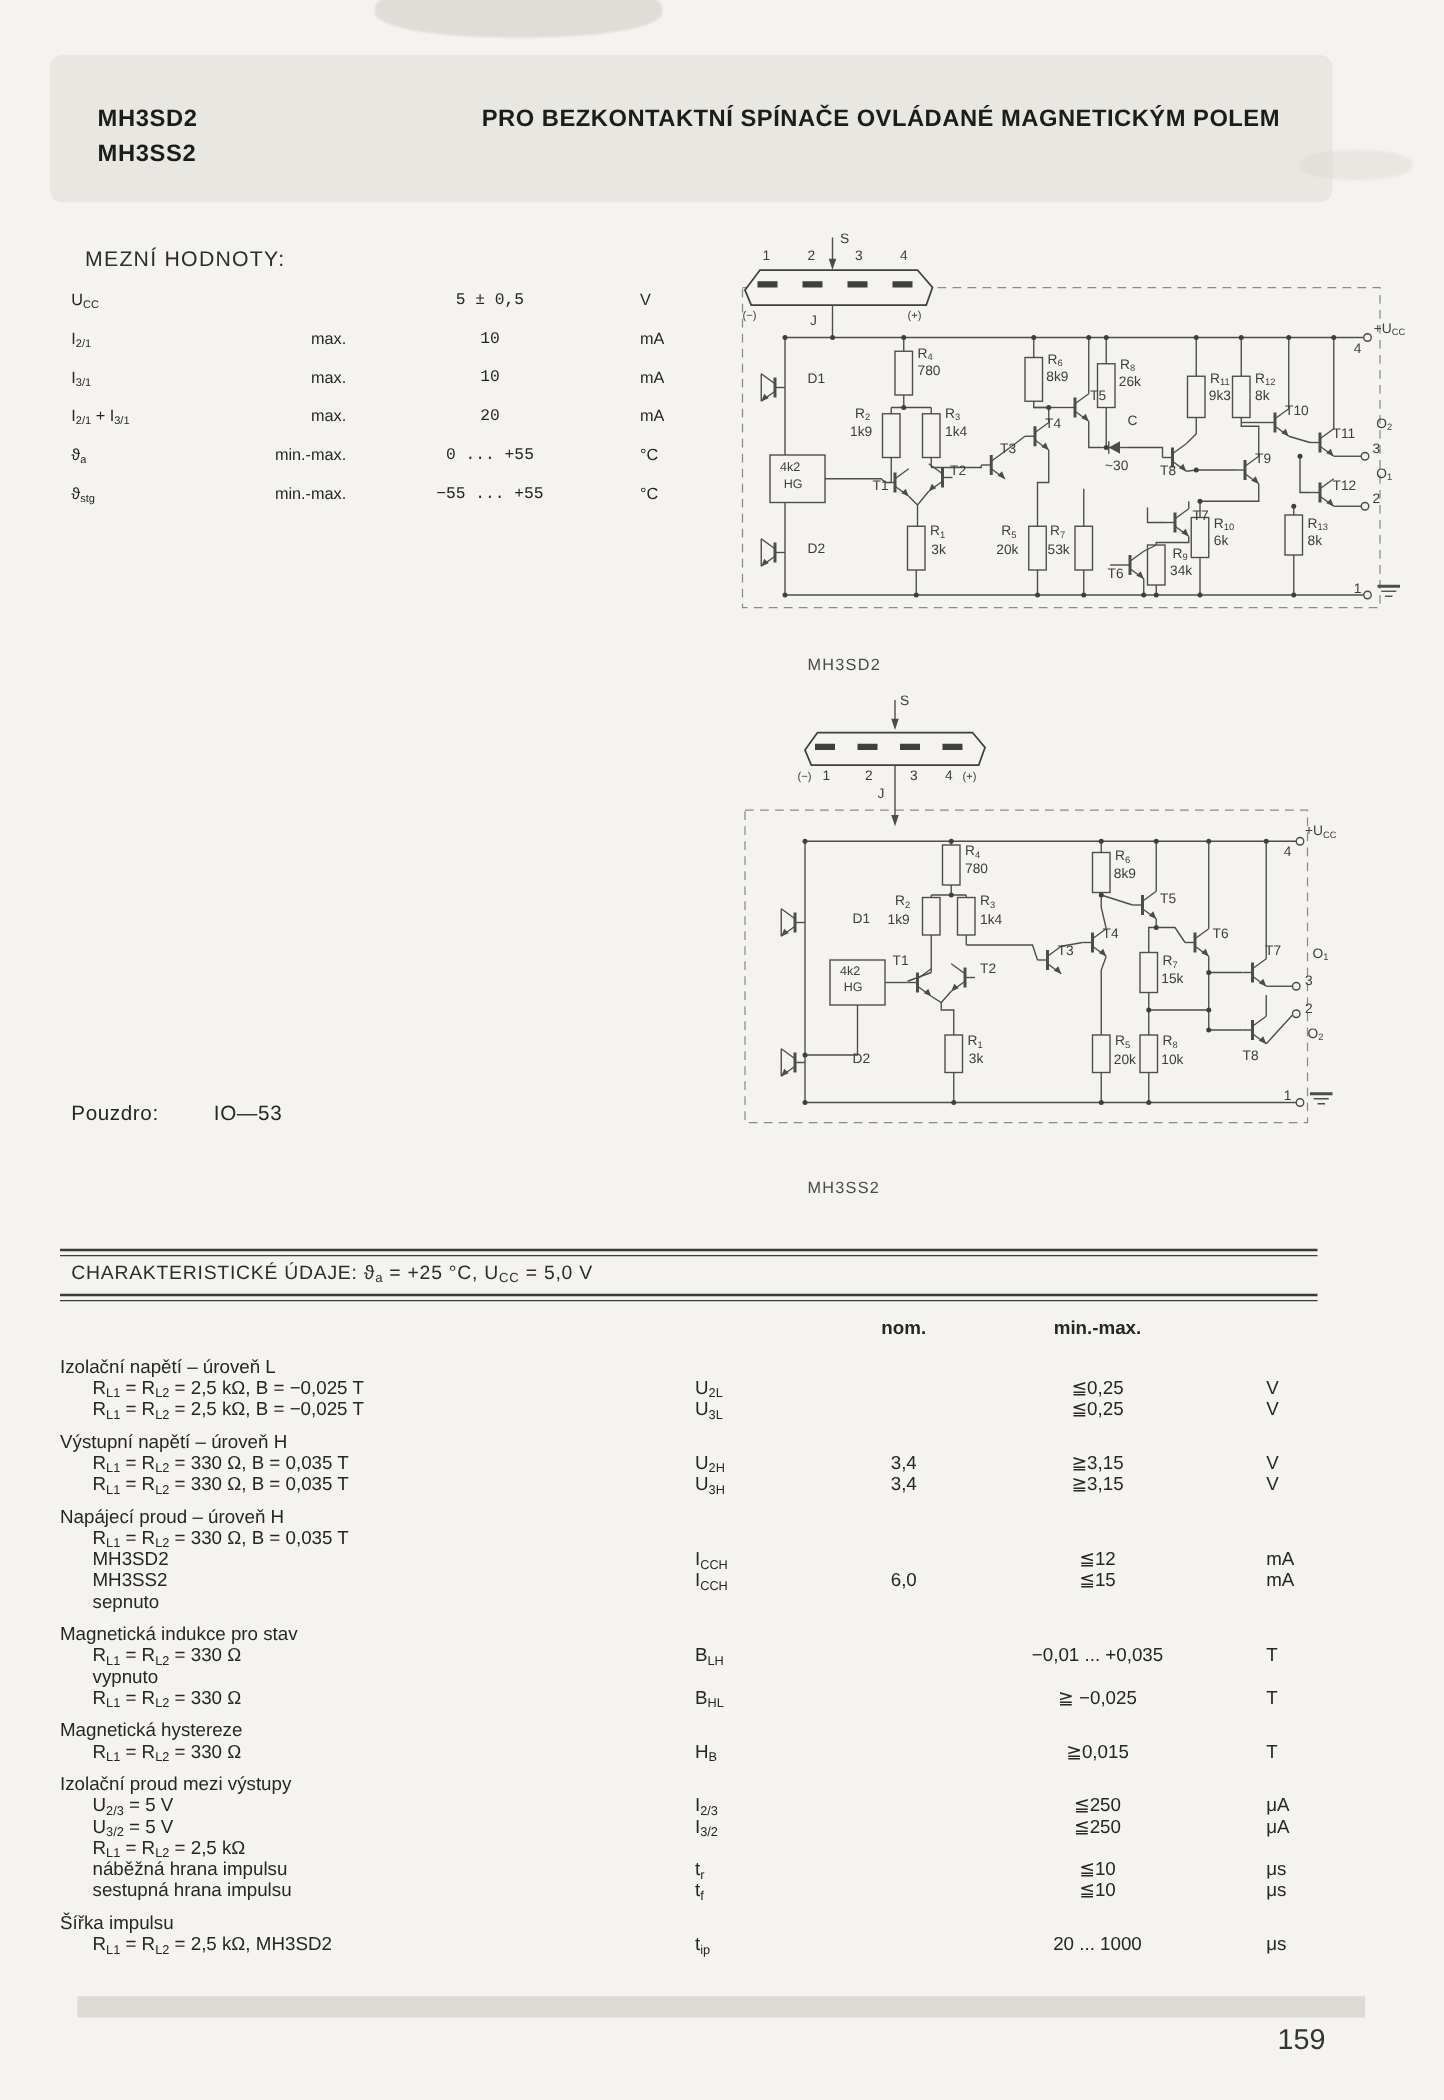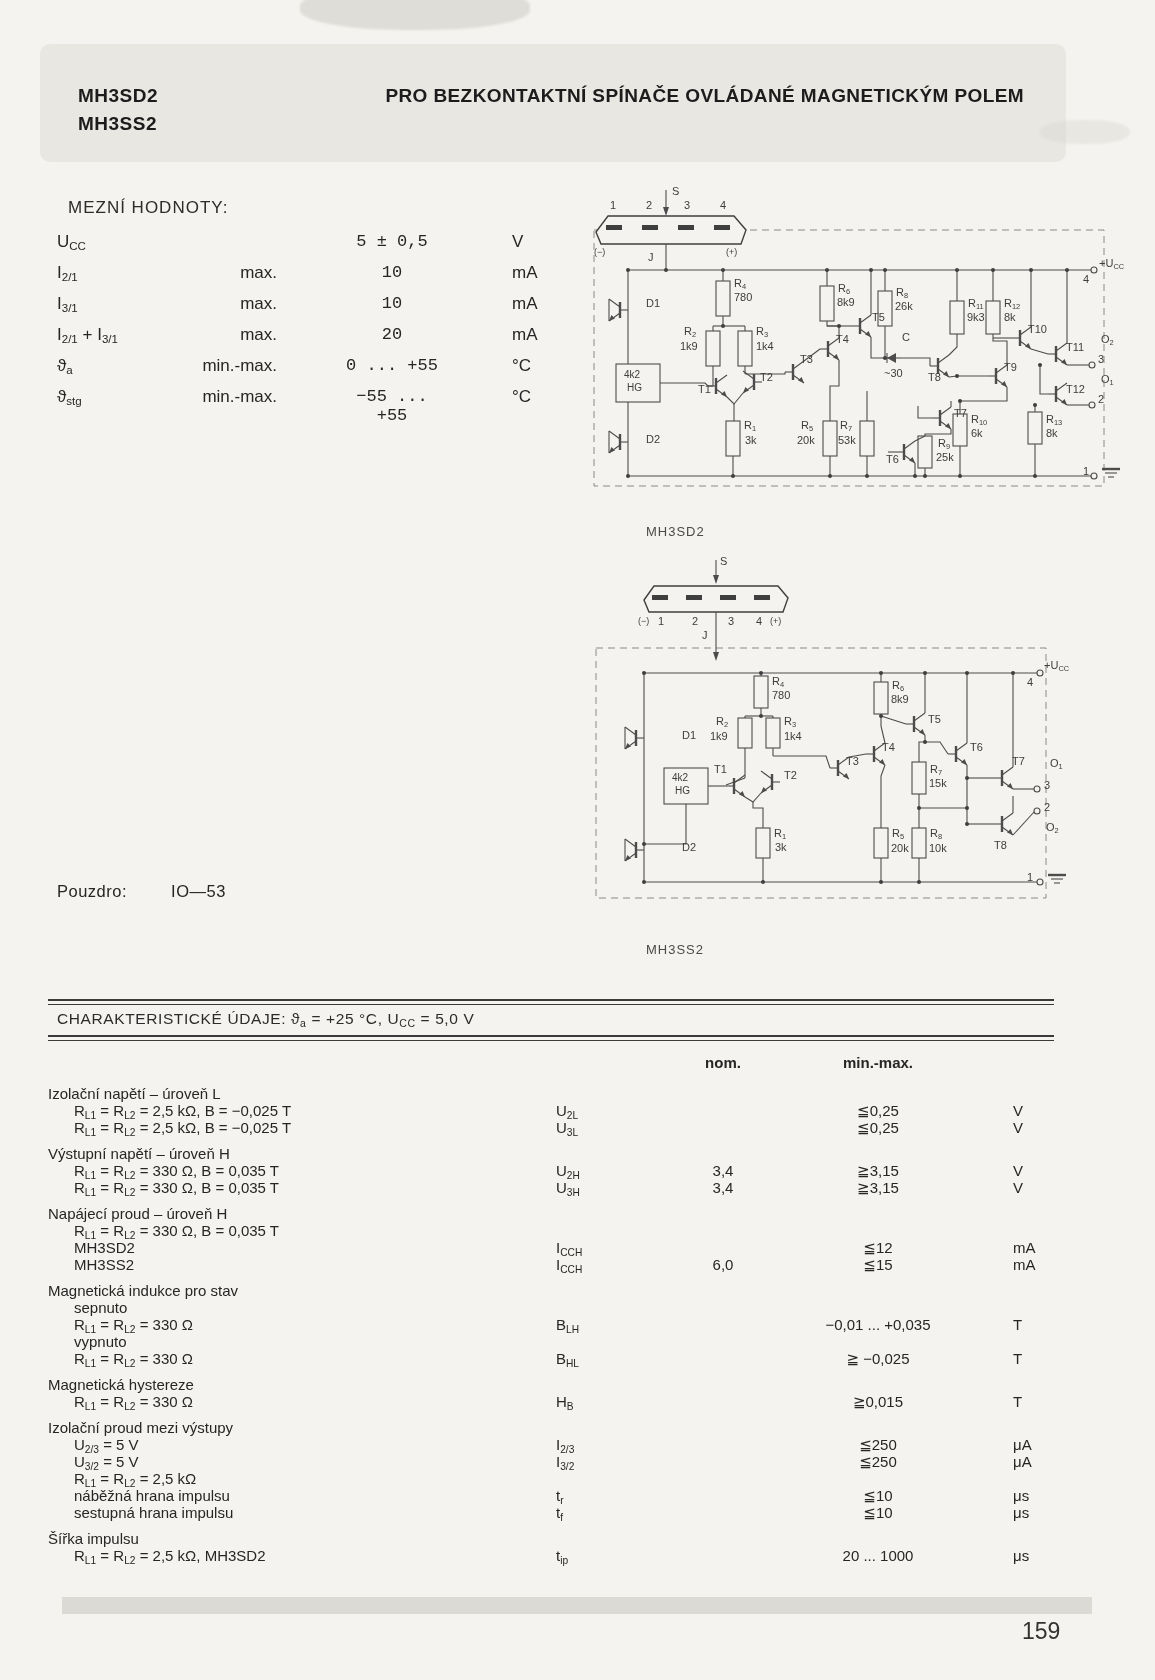--- a/index.html
+++ b/index.html
@@ -13,21 +13,21 @@
   sub{font-size:68%;vertical-align:-0.28em;line-height:0;}
   
   .scan{background:#e9e7e2;border-radius:10px;}
   .scan2{background:#d8d6d1;border-radius:45%;opacity:.75;filter:blur(1px);}
   .bottombar{background:#dcdad5;}
   
   .partnos{left:78px;top:82px;font-size:19px;font-weight:bold;letter-spacing:.5px;line-height:28px;color:#1c1c1c;}
   .titleblk{left:300px;top:82px;width:724px;text-align:right;font-size:19px;font-weight:bold;letter-spacing:.4px;line-height:28px;color:#1c1c1c;}
   
   .limits-h{left:68px;top:198px;font-size:17px;letter-spacing:1px;color:#2c2c2c;}
-  #limits-rows{left:57px;top:226px;width:560px;font-size:17px;}
+  #limits-rows{left:57px;top:226px;width:560px;font-size:13px;}
   .lrow{position:relative;height:31px;}
   .lsym{position:absolute;left:0;top:6px;}
   .lcond{position:absolute;left:100px;top:6px;width:120px;text-align:right;}
   .lval{position:absolute;left:280px;top:6px;width:110px;text-align:center;font-family:Liberation Mono, monospace;}
   .lunit{position:absolute;left:455px;top:6px;}
   
   .diagram{overflow:visible;}
   .slabel{position:absolute;font-size:11px;line-height:11px;white-space:nowrap;color:#3d3d3d;}
   .slabel.s9{font-size:9px;}
   .slabel.s10{font-size:10px;}
@@ -303,21 +303,21 @@
       <span class="slabel" style="left: 213px; top: 234px;">R<sub>5</sub></span>
       <span class="slabel" style="left: 209px; top: 249px;">20k</span>
       <span class="slabel" style="left: 252px; top: 234px;">R<sub>7</sub></span>
       <span class="slabel" style="left: 250px; top: 249px;">53k</span>
       <span class="slabel" style="left: 314px; top: 146px;">C</span>
       <span class="slabel" style="left: 296px; top: 182px;">~30</span>
       <span class="slabel" style="left: 340px; top: 186px;">T8</span>
       <span class="slabel" style="left: 366px; top: 222px;">T7</span>
       <span class="slabel" style="left: 298px; top: 268px;">T6</span>
       <span class="slabel" style="left: 350px; top: 252px;">R<sub>9</sub></span>
-      <span class="slabel" style="left: 348px; top: 266px;">25k</span>
+      <span class="slabel" style="left: 348px; top: 266px;">34k</span>
       <span class="slabel" style="left: 383px; top: 228px;">R<sub>10</sub></span>
       <span class="slabel" style="left: 383px; top: 242px;">6k</span>
       <span class="slabel" style="left: 380px; top: 112px;">R<sub>11</sub></span>
       <span class="slabel" style="left: 379px; top: 126px;">9k3</span>
       <span class="slabel" style="left: 416px; top: 112px;">R<sub>12</sub></span>
       <span class="slabel" style="left: 416px; top: 126px;">8k</span>
       <span class="slabel" style="left: 416px; top: 176px;">T9</span>
       <span class="slabel" style="left: 440px; top: 138px;">T10</span>
       <span class="slabel" style="left: 478px; top: 156px;">T11</span>
       <span class="slabel" style="left: 478px; top: 198px;">T12</span>
@@ -550,25 +550,25 @@
         <span class="cmm">≦12</span>
         <span class="cunit">mA</span>
       </div>
       <div class="crow">
         <span class="ctext ind1">MH3SS2</span>
         <span class="csym">I<sub>CCH</sub></span>
         <span class="cnom">6,0</span>
         <span class="cmm">≦15</span>
         <span class="cunit">mA</span>
       </div>
+      <div class="crow">
+        <span class="ctext ind1">sepnuto</span>
+      </div>
       <div class="crow sect">
         <span class="ctext ind0">Magnetická indukce pro stav</span>
-      </div>
-      <div class="crow">
-        <span class="ctext ind1">sepnuto</span>
       </div>
       <div class="crow">
         <span class="ctext ind1">R<sub>L1</sub> = R<sub>L2</sub> = 330 Ω</span>
         <span class="csym">B<sub>LH</sub></span>
         <span class="cmm">−0,01 ... +0,035</span>
         <span class="cunit">T</span>
       </div>
       <div class="crow">
         <span class="ctext ind1">vypnuto</span>
       </div>

